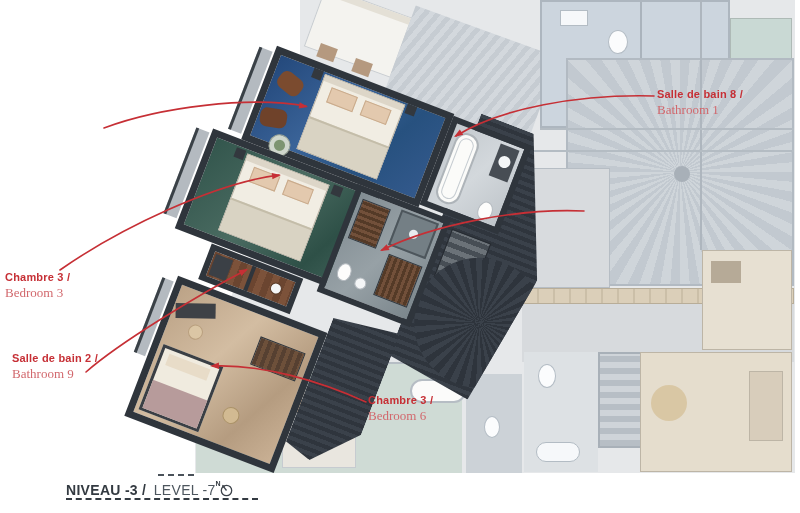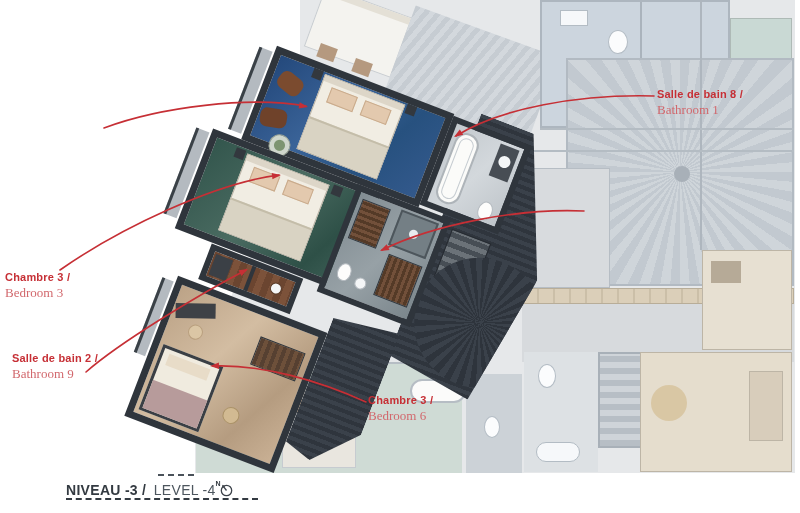--- a/index.html
+++ b/index.html
@@ -301,21 +301,21 @@
     <div class="en">Bathroom 9</div>
   </div>
   <div class="note" style="left:368px; top:394px;">
     <div class="fr">Chambre 3 /</div>
     <div class="en">Bedroom 6</div>
   </div>
 
   <div class="dash-frag"></div>
   <div class="footer">
     <span class="f-fr">NIVEAU -3 /</span>
-    <span class="f-en">LEVEL -4</span><span class="f-n">N</span><svg width="15" height="15" viewBox="0 0 15 15">
+    <span class="f-en">LEVEL -7</span><span class="f-n">N</span><svg width="15" height="15" viewBox="0 0 15 15">
       <circle cx="7.5" cy="8.5" r="5.2" fill="none" stroke="#3d434b" stroke-width="1.3"></circle>
       <line x1="7.5" y1="8.5" x2="3.8" y2="3.6" stroke="#3d434b" stroke-width="1.3"></line>
       <polygon points="3.2,2.8 6.2,4.2 3.6,6.2" fill="#3d434b"></polygon>
     </svg>
   </div>
   <div class="f-dash"></div>
 
 </div>
 
 </body></html>

